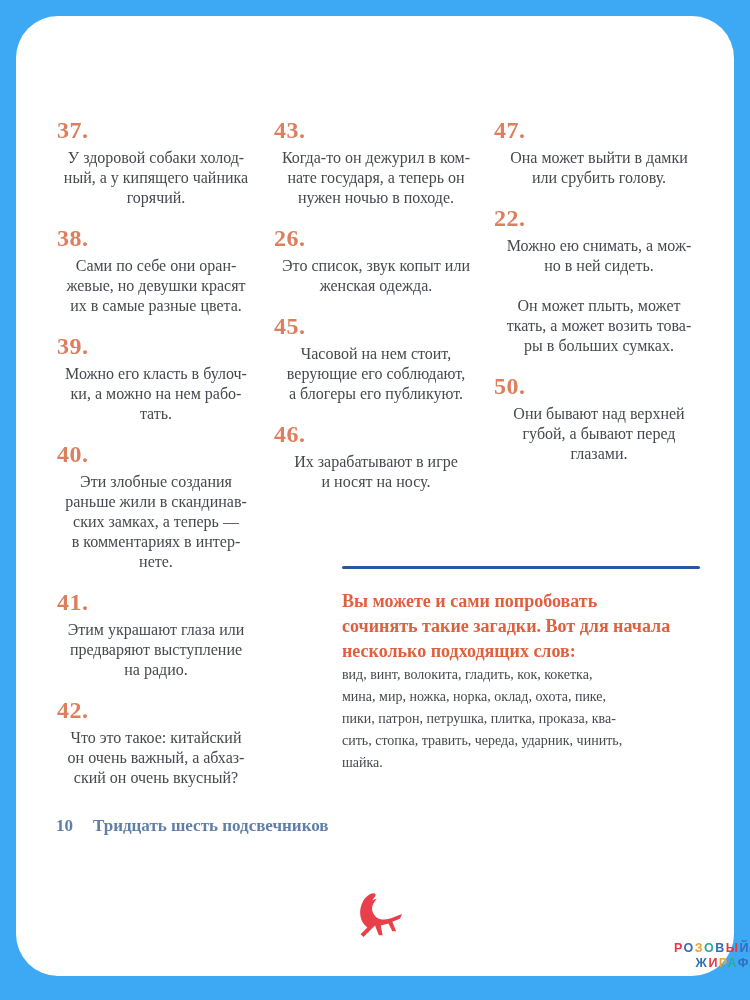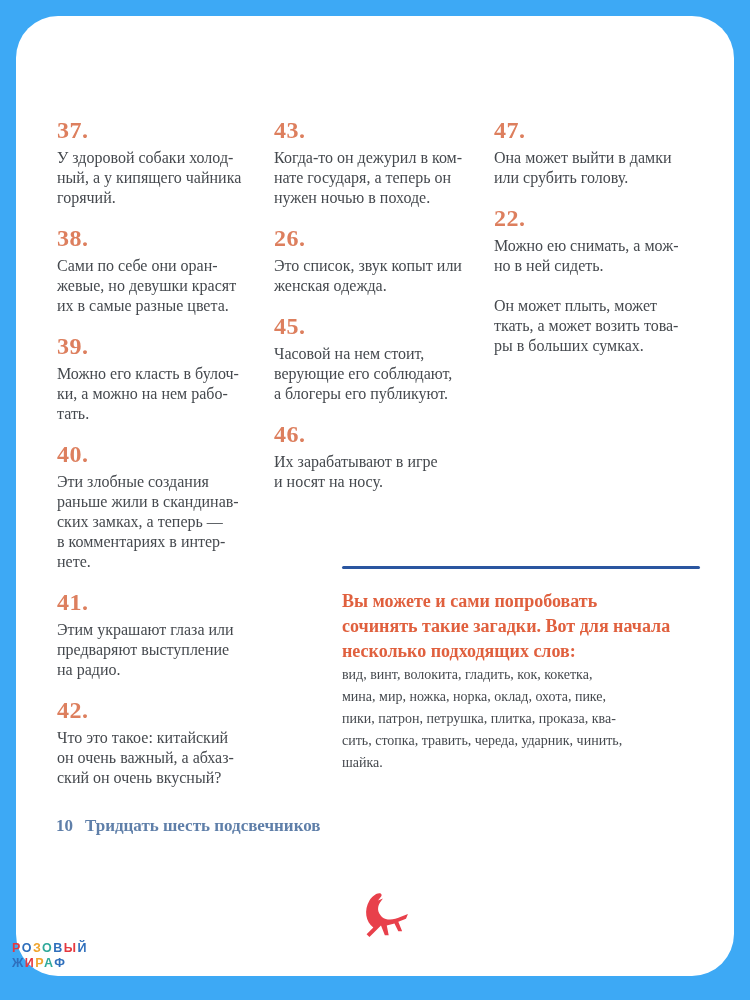--- a/index.html
+++ b/index.html
@@ -15,37 +15,37 @@
   .col{position:absolute;top:120px;}
   .col-1{left:57px;width:198px;}
   .col-2{left:274px;width:204px;}
   .col-3{left:494px;width:210px;}
   .riddle{margin-bottom:20px;}
   .riddle-number{
     font-size:24px;font-weight:bold;line-height:20px;margin-bottom:8px;
     color:#dd7f5e;letter-spacing:.5px;
   }
   .riddle-text{
-    font-size:16px;line-height:20px;color:#45494e;white-space:pre-line;
+    font-size:16px;line-height:20px;color:#45494e;white-space:pre-line;text-align:center;
   }
   .callout{position:absolute;left:342px;top:566px;width:358px;}
   .callout-divider{height:3px;background:#2a56a0;border-radius:2px;margin-bottom:20px;}
   .callout-heading{
     color:#e0603e;font-weight:bold;font-size:18px;line-height:25px;
     white-space:pre-line;
   }
   .callout-words{
     font-size:14px;line-height:22px;color:#45494e;white-space:pre-line;
   }
   .footer{
     position:absolute;left:56px;top:816px;
     font-weight:bold;font-size:17px;color:#5f7fa9;
-    display:flex;gap:12px;
+    display:flex;gap:20px;
   }
-  .logo{position:absolute;left:12px;right:0;top:889px;text-align:left;}
+  .logo{position:absolute;left:0;right:0;top:889px;text-align:right;}
   .logo svg{display:block;margin:0 auto 2px auto;}
   .logo-line{
     font-family:"Liberation Sans", sans-serif;font-weight:bold;
     font-size:12.5px;line-height:15px;letter-spacing:1.5px;
   }
 </style>
 </head>
 <body>
 
 <div class="card"></div>
@@ -125,20 +125,26 @@
   <div class="riddle">
     <div class="riddle-number">22.</div>
     <div class="riddle-text">Можно ею снимать, а мож-
 но в ней сидеть.</div>
   </div>
   <div class="riddle">
     <div class="riddle-text">Он может плыть, может
 ткать, а может возить това-
 ры в больших сумках.</div>
   </div>
+  <div class="riddle">
+    <div class="riddle-number">50.</div>
+    <div class="riddle-text">Они бывают над верхней
+губой, а бывают перед
+глазами.</div>
+  </div>
 </div>
 
 <div class="callout">
   <div class="callout-divider"></div>
   <div class="callout-heading">Вы можете и сами попробовать
 сочинять такие загадки. Вот для начала
 несколько подходящих слов:</div>
   <div class="callout-words">вид, винт, волокита, гладить, кок, кокетка,
 мина, мир, ножка, норка, оклад, охота, пике,
 пики, патрон, петрушка, плитка, проказа, ква-

